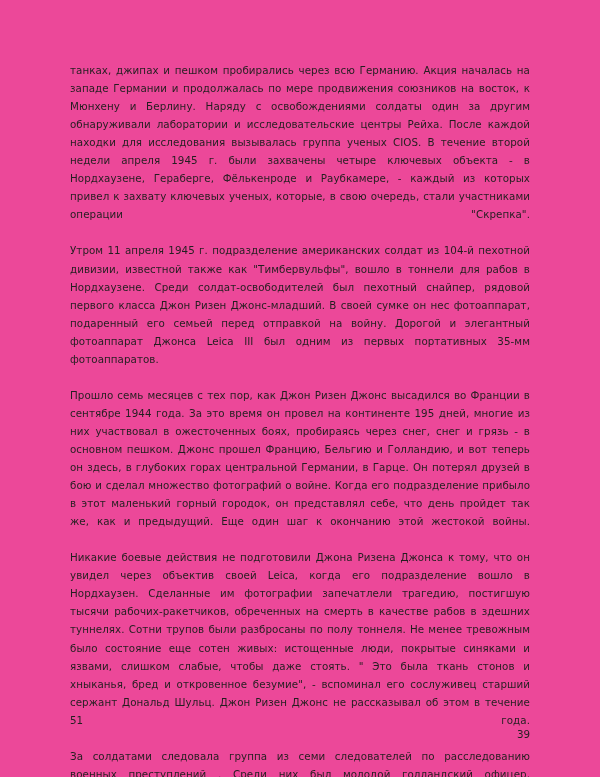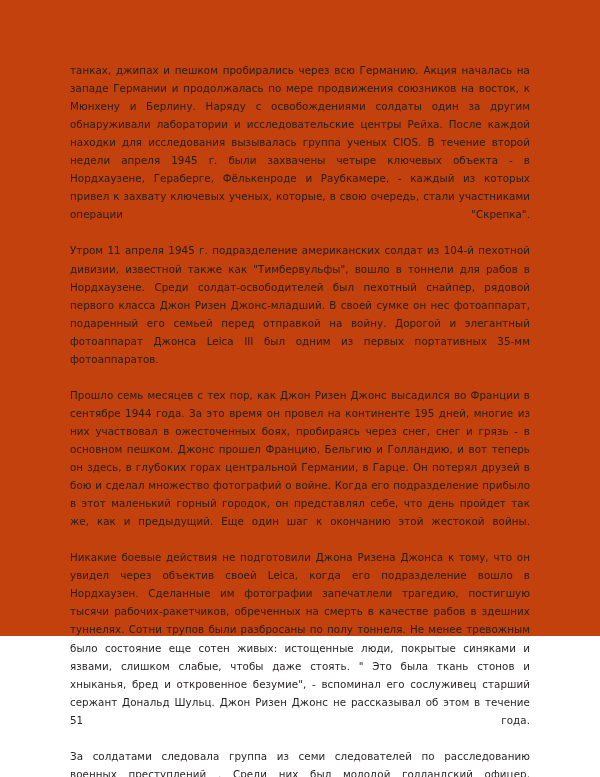--- a/index.html
+++ b/index.html
@@ -14,22 +14,22 @@
     position: relative;
     font-family: "DejaVu Sans", "Liberation Sans", sans-serif;
     color: #231f20;
     overflow: hidden;
   }
   .page {
     position: absolute;
     left: 0;
     top: 0;
     width: 600px;
-    height: 636px;
-    background: #c2410c;
+    height: 777px;
+    background: #ec4899;
   }
   .text-column {
     position: absolute;
     left: 70px;
     top: 61px;
     width: 460px;
   }
   .para {
     margin: 0;
     padding: 0;
@@ -68,14 +68,15 @@
 <div class="page">
 
   <div class="text-column">
     <p class="para">танках, джипах и пешком пробирались через всю Германию. Акция началась на западе Германии и продолжалась по мере продвижения союзников на восток, к Мюнхену и Берлину. Наряду с освобождениями солдаты один за другим обнаруживали лаборатории и исследовательские центры Рейха. После каждой находки для исследования вызывалась группа ученых CIOS. В течение второй недели апреля 1945 г. были захвачены четыре ключевых объекта - в Нордхаузене, Гераберге, Фёлькенроде и Раубкамере, - каждый из которых привел к захвату ключевых ученых, которые, в свою очередь, стали участниками операции "Скрепка".</p>
     <p class="para">Утром 11 апреля 1945 г. подразделение американских солдат из 104-й пехотной дивизии, известной также как "Тимбервульфы", вошло в тоннели для рабов в Нордхаузене. Среди солдат-освободителей был пехотный снайпер, рядовой первого класса Джон Ризен Джонс-младший. В своей сумке он нес фотоаппарат, подаренный его семьей перед отправкой на войну. Дорогой и элегантный фотоаппарат Джонса Leica III был одним из первых портативных 35-мм фотоаппаратов.</p>
     <p class="para">Прошло семь месяцев с тех пор, как Джон Ризен Джонс высадился во Франции в сентябре 1944 года. За это время он провел на континенте 195 дней, многие из них участвовал в ожесточенных боях, пробираясь через снег, снег и грязь - в основном пешком. Джонс прошел Францию, Бельгию и Голландию, и вот теперь он здесь, в глубоких горах центральной Германии, в Гарце. Он потерял друзей в бою и сделал множество фотографий о войне. Когда его подразделение прибыло в этот маленький горный городок, он представлял себе, что день пройдет так же, как и предыдущий. Еще один шаг к окончанию этой жестокой войны.</p>
     <p class="para">Никакие боевые действия не подготовили Джона Ризена Джонса к тому, что он увидел через объектив своей Leica, когда его подразделение вошло в Нордхаузен. Сделанные им фотографии запечатлели трагедию, постигшую тысячи рабочих-ракетчиков, обреченных на смерть в качестве рабов в здешних туннелях. Сотни трупов были разбросаны по полу тоннеля. Не менее тревожным было состояние еще сотен живых: истощенные люди, покрытые синяками и язвами, слишком слабые, чтобы даже стоять. " Это была ткань стонов и хныканья, бред и откровенное безумие", - вспоминал его сослуживец старший сержант Дональд Шульц. Джон Ризен Джонс не рассказывал об этом в течение 51 года.</p>
     <p class="para no-stretch">За солдатами следовала группа из семи следователей по расследованию военных преступлений . Среди них был молодой голландский офицер, работавший на армию США, Уильям Дж. Ааламанс. Как и Джон Ризен Джонс, Ааламанс был глубоко потрясен тем, что он увидел и почувствовал. "Вонь, туберкулез и голодные заключенные", - рассказывал он после войны журналисту Тому Боуэру. " Каждый час умирало четыре человека . Это было невероятно". Ааламанс и его команда начали брать свидетельские показания у заключенных, которые пили</p>
   </div>
 
+  <div class="page-number">39</div>
 
 </div>
 
 </body></html>

